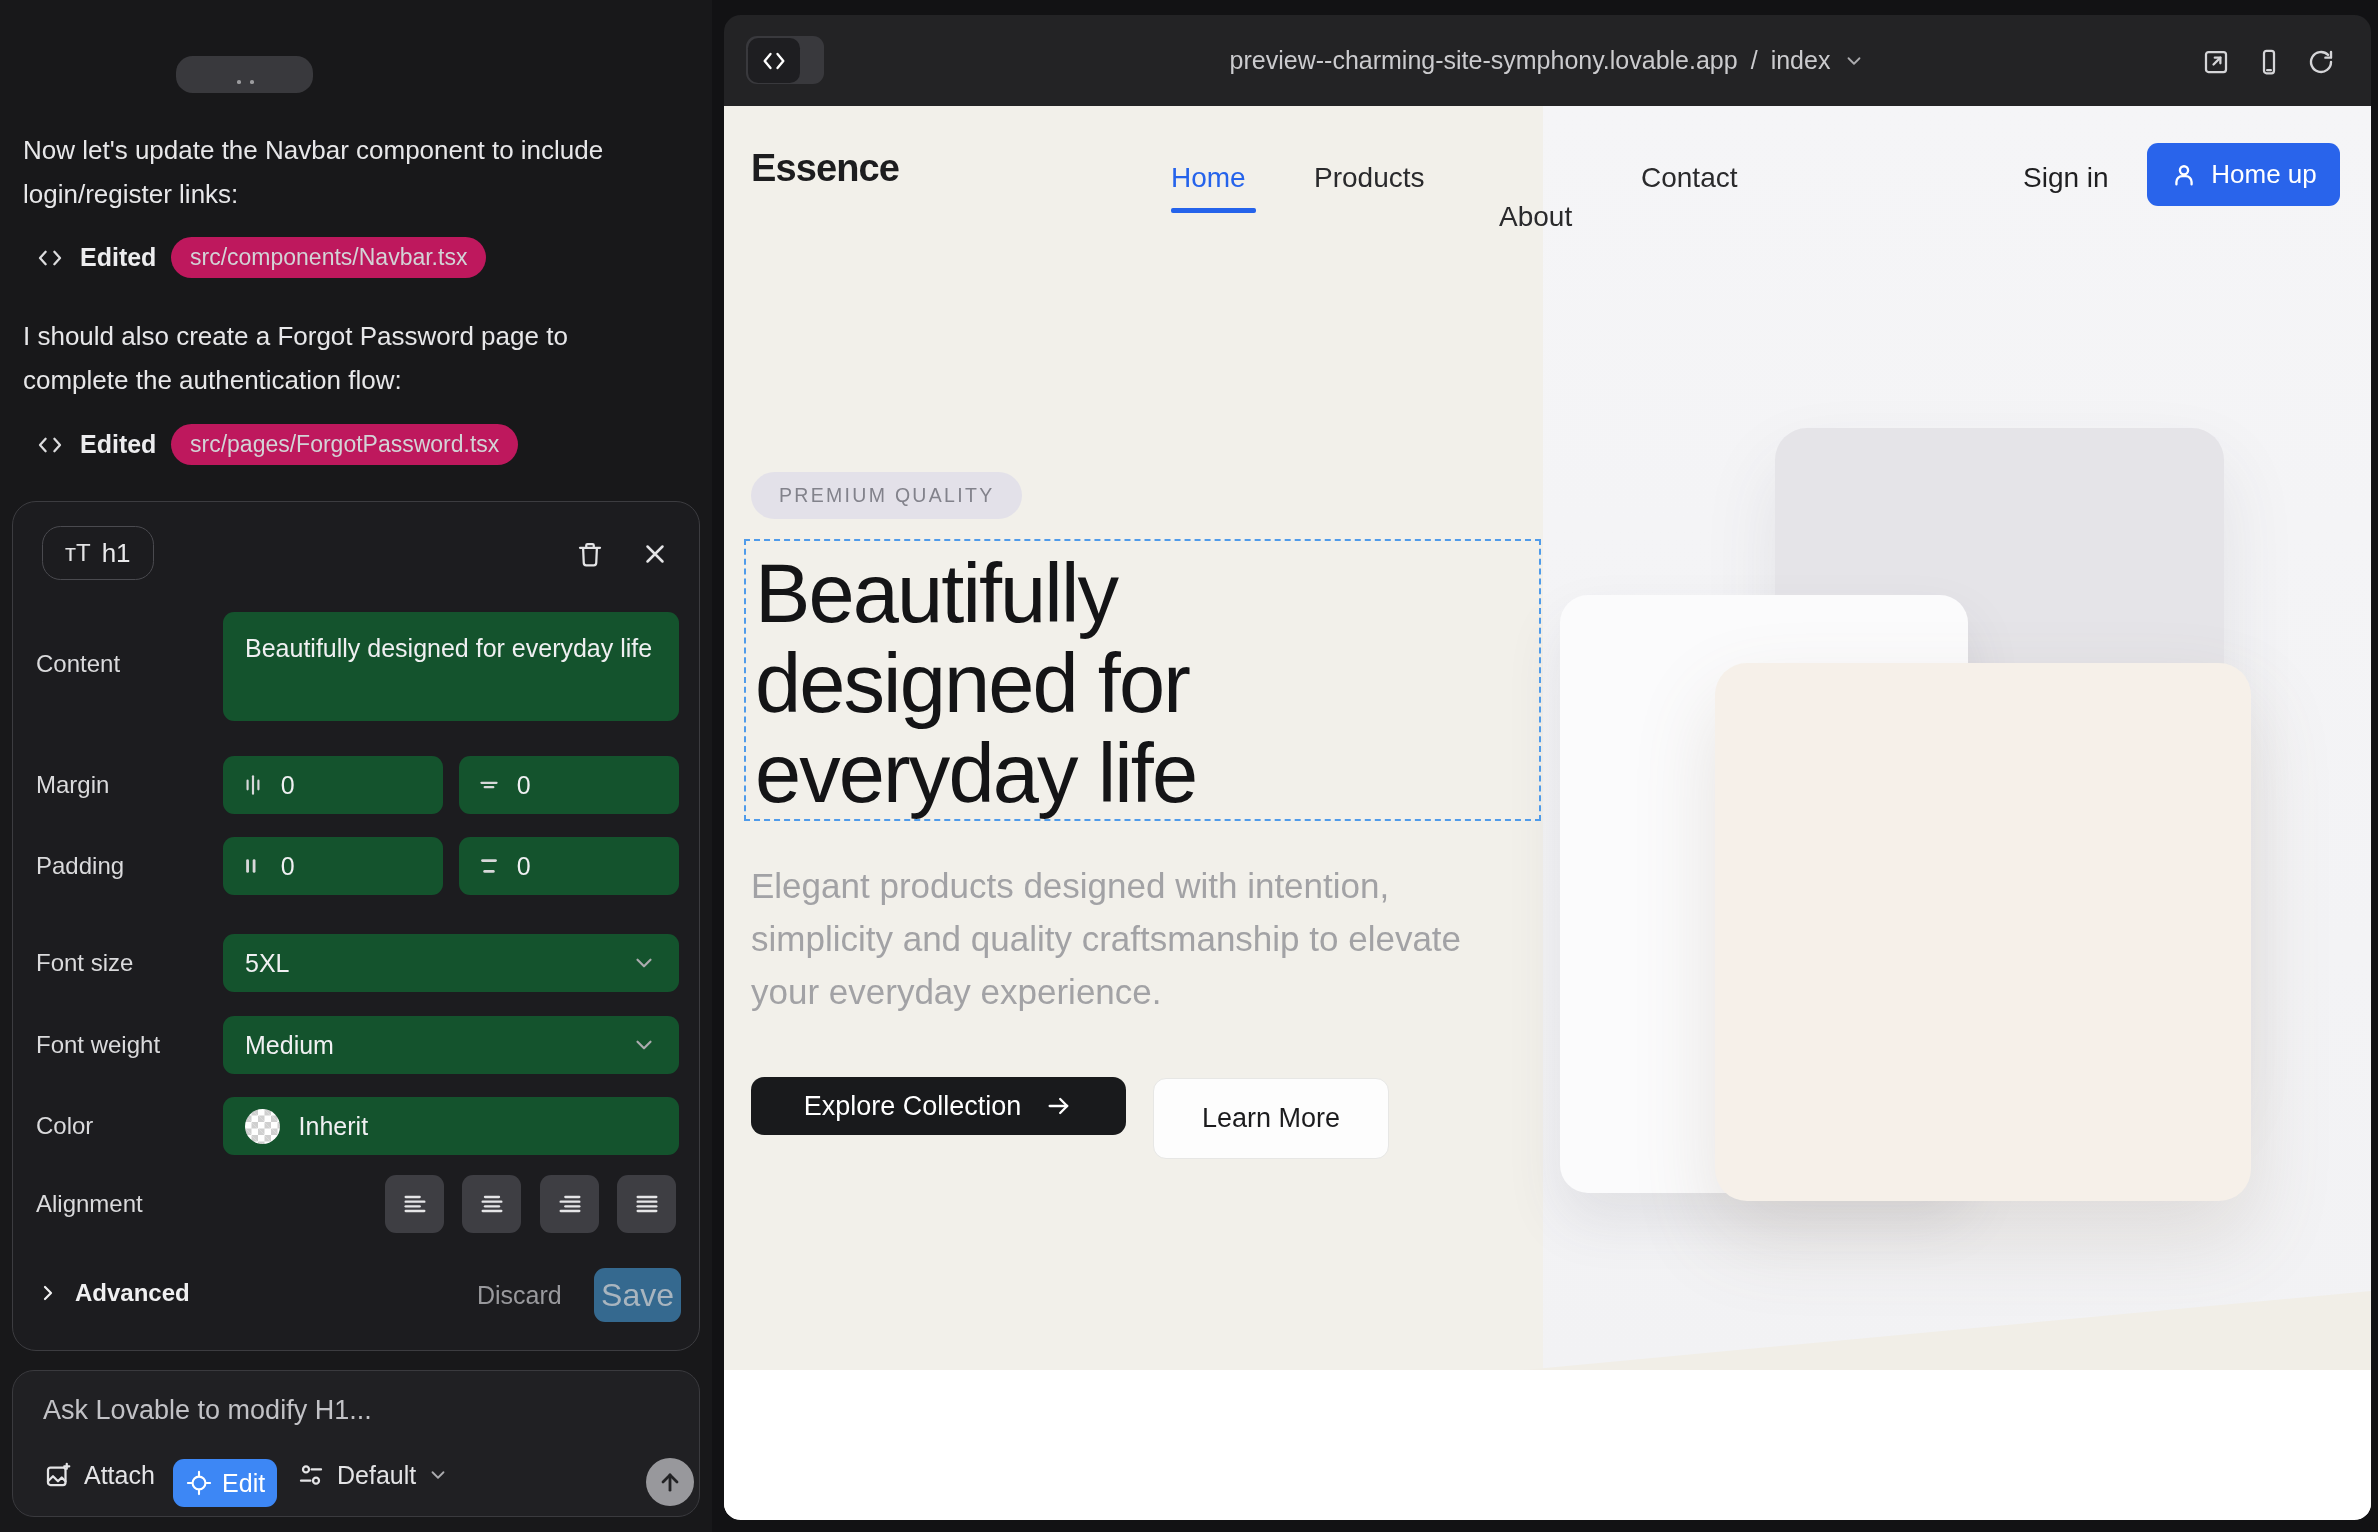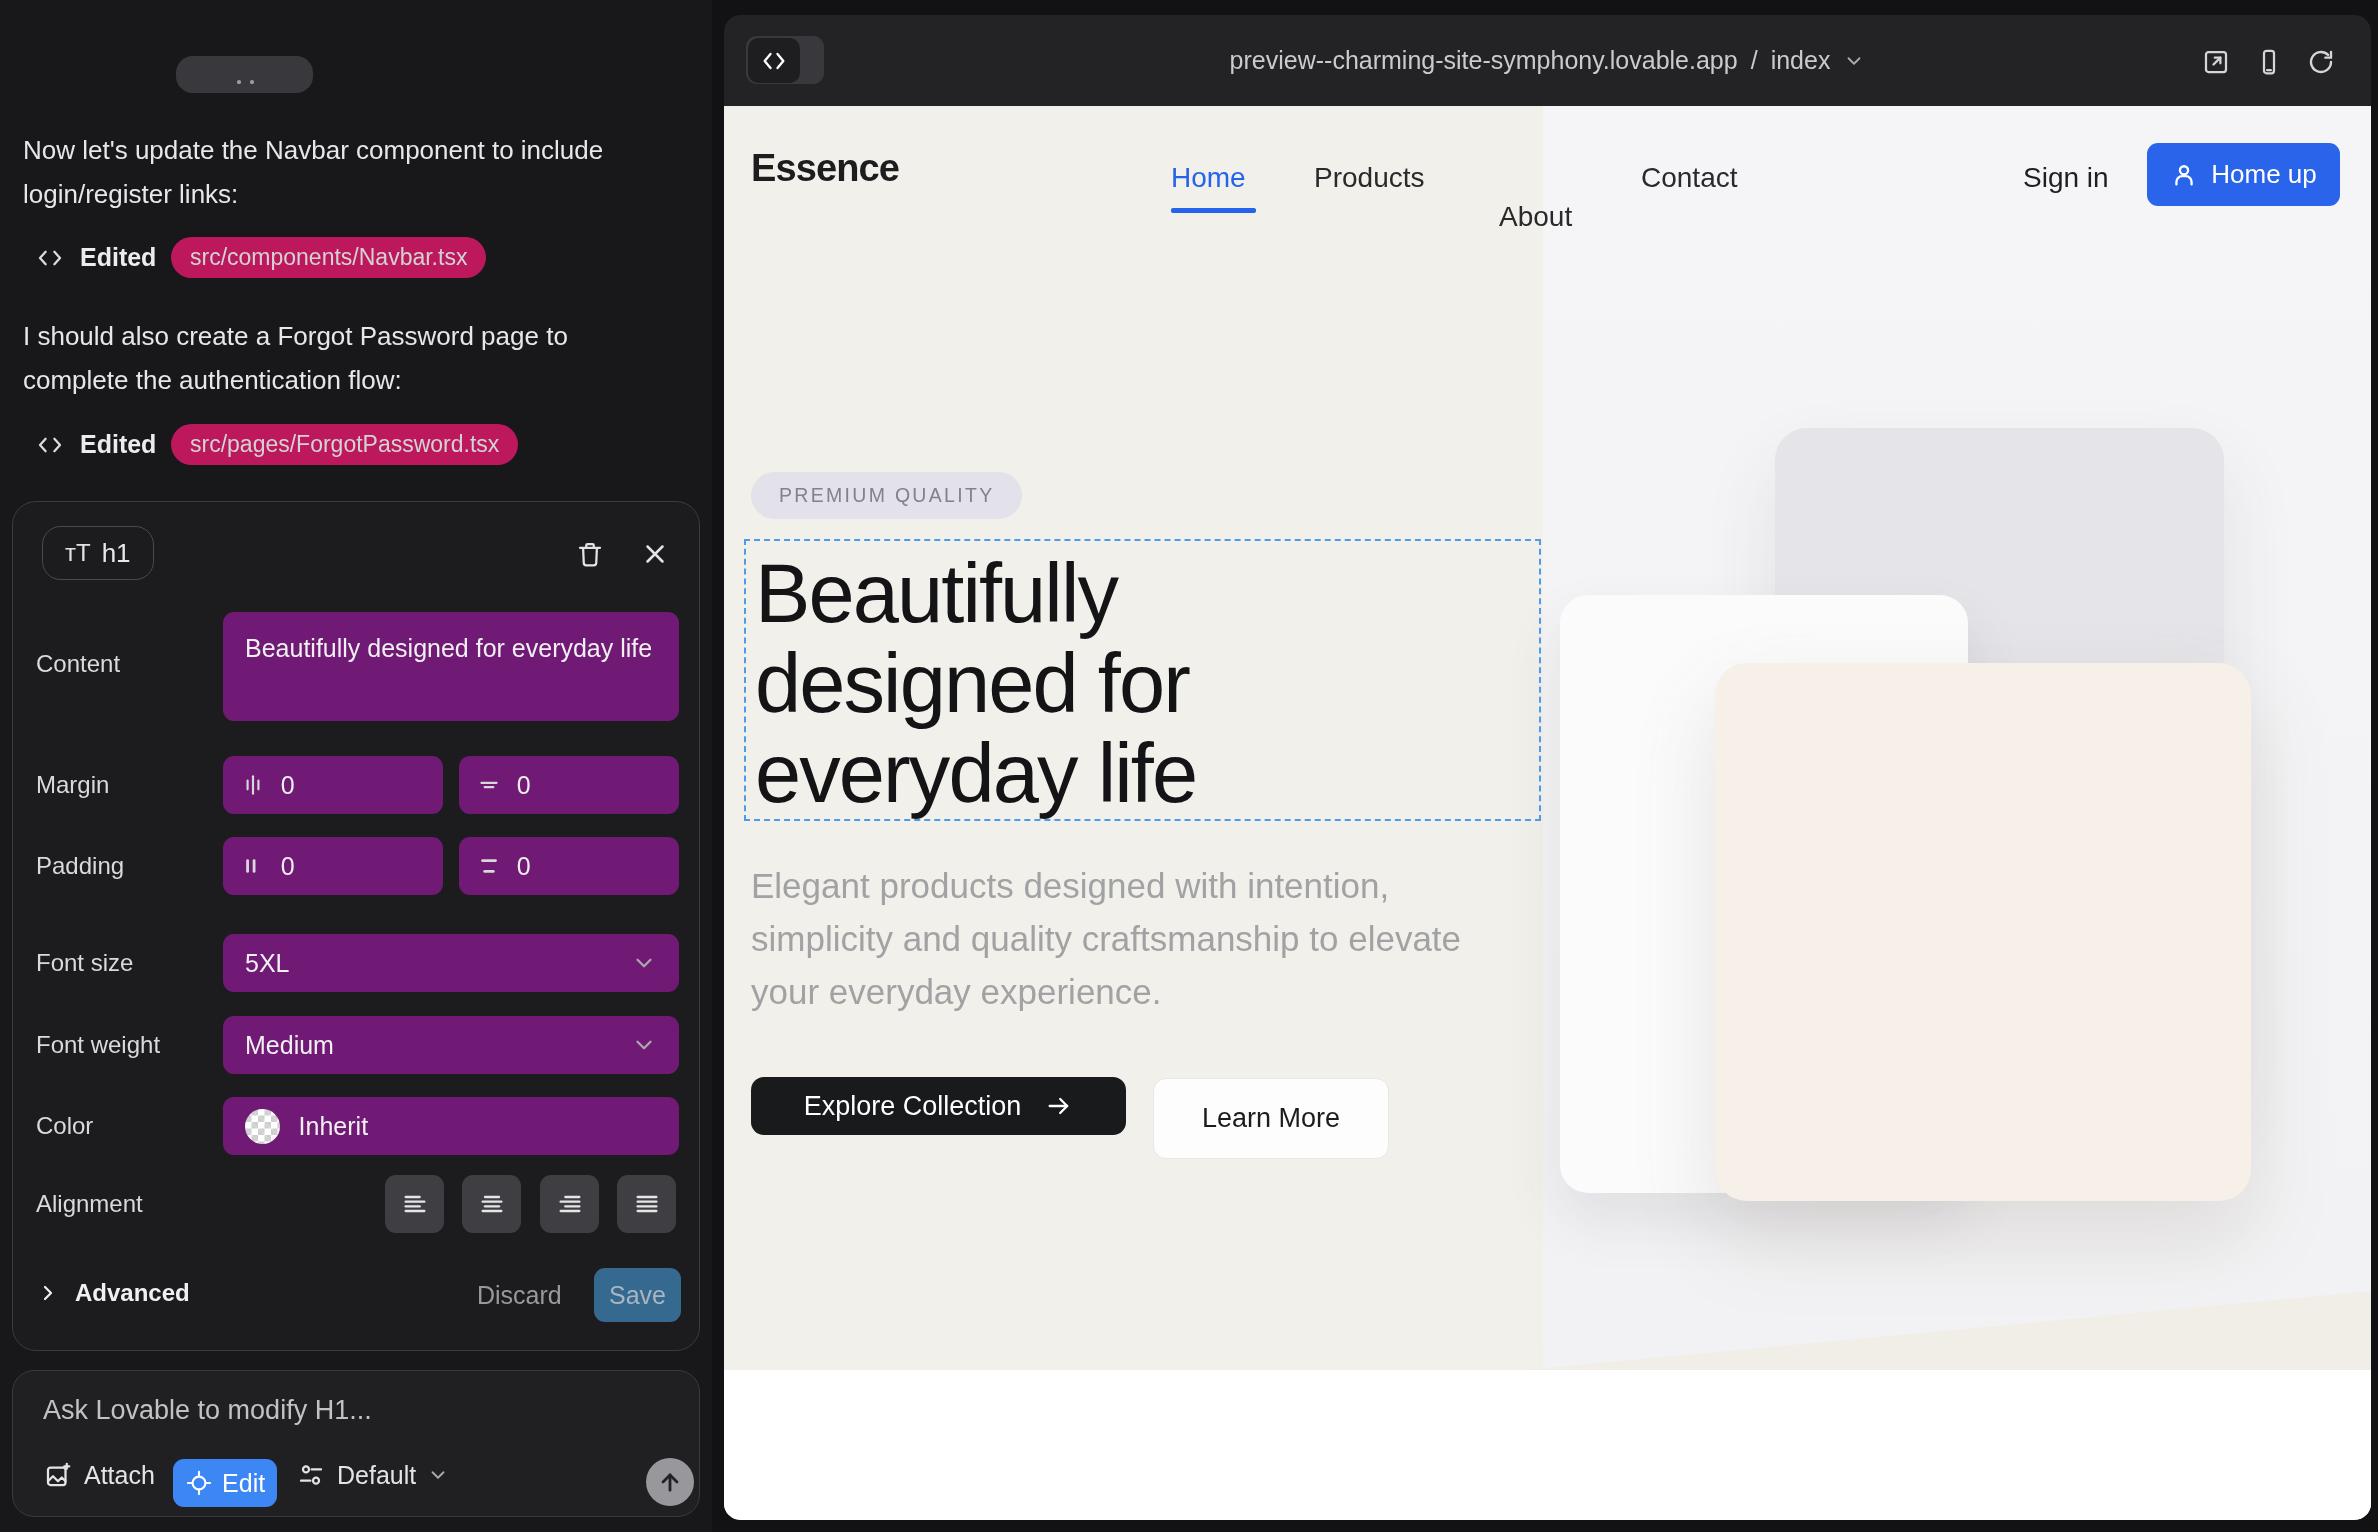--- a/index.html
+++ b/index.html
@@ -24,35 +24,35 @@
   .file-chip { background:#be185d; border-radius:927px; padding:7.4px 18.6px; font-size:23px; color:#d3d3d6; white-space:nowrap; }
 
   
   #editor { left:12px; top:501px; width:688px; height:850px; background:#1c1c1f; border:1.9px solid #3c3c40; border-radius:24px; z-index:2; }
   #tag-pill { left:29px; top:24px; height:54px; border:1.9px solid #4a4a4f; border-radius:18.6px; display:flex; align-items:center; gap:11px; padding:0 22px; color:#e9e9eb; }
   #tag-pill .tt { font-size:24px; color:#e2e2e4; }
   #tag-pill .tag { font-size:26px; }
   .hdr-ic { top:33px; width:37px; height:37px; display:flex; align-items:center; justify-content:center; color:#e4e4e6; cursor:pointer; }
   #trash-btn { left:558px; } #close-btn { left:623px; }
   .fld-label { left:23px; font-size:24px; color:#dadadc; }
-  .inp { background:#701a75; border-radius:11px; color:#f0f0f2; display:flex; align-items:center; }
+  .inp { background:#14532d; border-radius:11px; color:#f0f0f2; display:flex; align-items:center; }
   #content-box { left:210px; top:110px; width:456px; height:109px; padding:16.7px 22px; font-size:25px; line-height:38px; display:block; }
   .pair-inp { width:220px; height:58px; padding:0 16.7px; gap:15px; font-size:25px; }
   .pair-inp .ic { color:#d8d8da; }
   .select { left:210px; width:456px; height:58px; padding:0 22px; font-size:25px; justify-content:space-between; cursor:pointer; }
   .chev { color:#ababae; }
   #swatch { width:35px; height:35px; border-radius:50%; margin-right:18.6px; background-color:#fff;
     background-image:linear-gradient(45deg,#cfcfcf 25%,transparent 25%,transparent 75%,#cfcfcf 75%),
                      linear-gradient(45deg,#cfcfcf 25%,#fff 25%,#fff 75%,#cfcfcf 75%);
     background-size:13px 13px; background-position:0 0,6.5px 6.5px; }
   .align-btn { top:673px; width:59px; height:58px; background:#3e3e43; border-radius:11px; display:flex; align-items:center; justify-content:center; color:#e6e6e8; cursor:pointer; }
   #adv-row { left:23px; top:777px; display:flex; align-items:center; gap:15px; color:#f0f0f1; cursor:pointer; }
   #adv-row .lbl { font-size:24px; font-weight:bold; }
   #discard-btn { left:464px; top:779px; font-size:25px; color:#99999d; cursor:pointer; }
-  #save-btn { left:581px; top:766px; width:87px; height:54px; background:#35698f; border-radius:11px; color:#a9b5bf; font-size:25px; display:flex; align-items:center; justify-content:center; cursor:pointer; }
+  #save-btn { left:581px; top:766px; width:87px; height:54px; background:#35698f; border-radius:11px; color:#a9b5bf; font-size:32px; display:flex; align-items:center; justify-content:center; cursor:pointer; }
 
   
   #composer { left:12px; top:1370px; width:688px; height:147px; background:#202023; border:1.9px solid #3a3a3e; border-radius:22px; z-index:2; }
   #composer-ph { left:30px; top:24px; font-size:27px; color:#c2c2c6; }
   .comp-item { top:89px; display:flex; align-items:center; gap:11px; color:#e4e4e6; font-size:25px; cursor:pointer; }
   #attach-btn { left:30px; }
   #edit-btn { left:160px; top:88px; width:104px; height:48px; background:#3d87f5; border-radius:11px; display:flex; align-items:center; justify-content:center; gap:9.3px; color:#fff; font-size:25px; cursor:pointer; }
   #default-btn { left:283px; }
   #send-btn { left:633px; top:87px; width:48px; height:48px; border-radius:50%; background:#98989c; display:flex; align-items:center; justify-content:center; color:#222224; cursor:pointer; }
 

